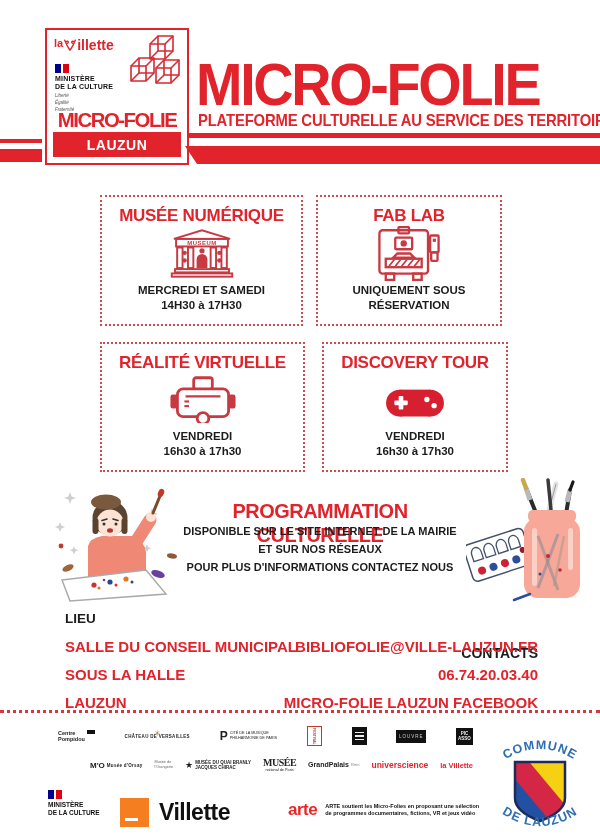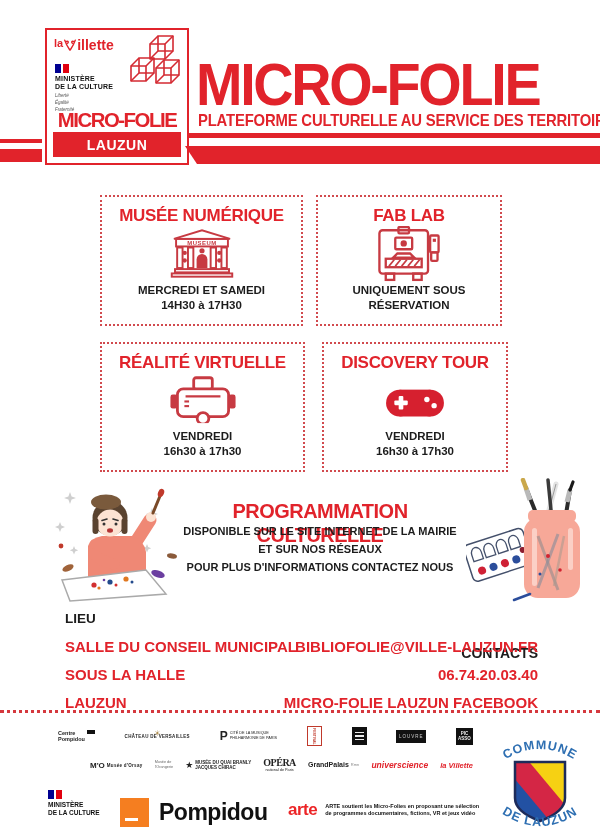--- a/index.html
+++ b/index.html
@@ -73,21 +73,21 @@
   .microtxt{font-size:3.8px;line-height:1.2;white-space:pre-line;}
   .blackbox{background:#111;color:#eee;display:flex;align-items:center;justify-content:center;text-align:center;}
   .avignon-box{width:13px;height:18px;border:1px solid #c0392b;display:flex;align-items:center;justify-content:center;}
   .avignon-box span{color:#c0392b;font-size:3.5px;writing-mode:vertical-rl;font-weight:bold;}
   .ima-box{width:15px;height:18px;}
   .ima-box .lines{width:9px;}
   .ima-box .lines div{height:1.5px;background:#eee;margin:2px 0;}
   .louvre-box{width:30px;height:13px;font-size:4.5px;letter-spacing:1px;color:#cfcfcf;}
   .picasso-box{width:17px;height:17px;font-size:4.5px;font-weight:bold;line-height:1.2;white-space:pre-line;}
   .p-mark{font-weight:bold;}
-  .red-logo{color:var(--red);font-weight:bold;font-style:italic;}
+  .red-logo{color:var(--red);font-weight:bold;}
   .vers-fan{color:#b09054;font-size:8px;line-height:0;}
   .branly-star{font-size:9px;line-height:0;}
   .opera-t{font-family:"Liberation Serif",serif;font-size:10px;font-weight:bold;letter-spacing:-.5px;}
   .gp-sub{font-size:4px;color:#888;}
   
   .foot-ministry{position:absolute;left:48px;top:790px;}
   .foot-ministry .ministry-txt{font-size:6.5px;font-weight:bold;color:#111;line-height:1.25;margin-top:2px;white-space:pre-line;}
   .fondation{position:absolute;left:120px;top:798px;display:flex;align-items:center;gap:10px;}
   .orange-sq{width:29px;height:29px;background:#f57e20;position:relative;}
   .orange-sq::after{content:"";position:absolute;left:5px;bottom:6px;width:13px;height:3px;background:#fff;}
@@ -400,21 +400,21 @@
     <div class="p-logo">
       <span class="microtxt" style="color:#666;">Musée de
 l'Orangerie</span>
     </div>
     <div class="p-logo">
       <span class="branly-star">★</span>
       <span class="tiny2" style="font-size:4.5px;">MUSÉE DU QUAI BRANLY
 JACQUES CHIRAC</span>
     </div>
     <div class="p-logo" style="flex-direction:column;gap:0;">
-      <span class="opera-t">OPÉRA</span>
+      <span class="opera-t">MUSÉE</span>
       <span class="microtxt">national de Paris</span>
     </div>
     <div class="p-logo">
       <span class="tiny2" style="font-size:7px;">GrandPalais</span>
       <span class="gp-sub">Rmn</span>
     </div>
     <div class="p-logo red-logo" style="font-size:8.5px;">
       <span>universcience</span>
     </div>
     <div class="p-logo red-logo" style="font-size:7.5px;">
@@ -426,21 +426,21 @@
     <div class="flag" style="position:static;">
       <span class="b"></span>
         <span class="r"></span>
     </div>
     <div class="ministry-txt">MINISTÈRE
 DE LA CULTURE</div>
   </div>
 
   <div class="fondation">
     <div class="orange-sq"></div>
-    <div class="fondation-txt">Pompidou</div>
+    <div class="fondation-txt">Villette</div>
   </div>
 
   <div class="arte-block">
     <span class="arte-word">arte</span>
     <span class="arte-cap">ARTE soutient les Micro-Folies en proposant une sélection
 de programmes documentaires, fictions, VR et jeux vidéo</span>
   </div>
 
   <svg class="crest" width="80" height="108" viewBox="0 0 80 108">
     <defs>

